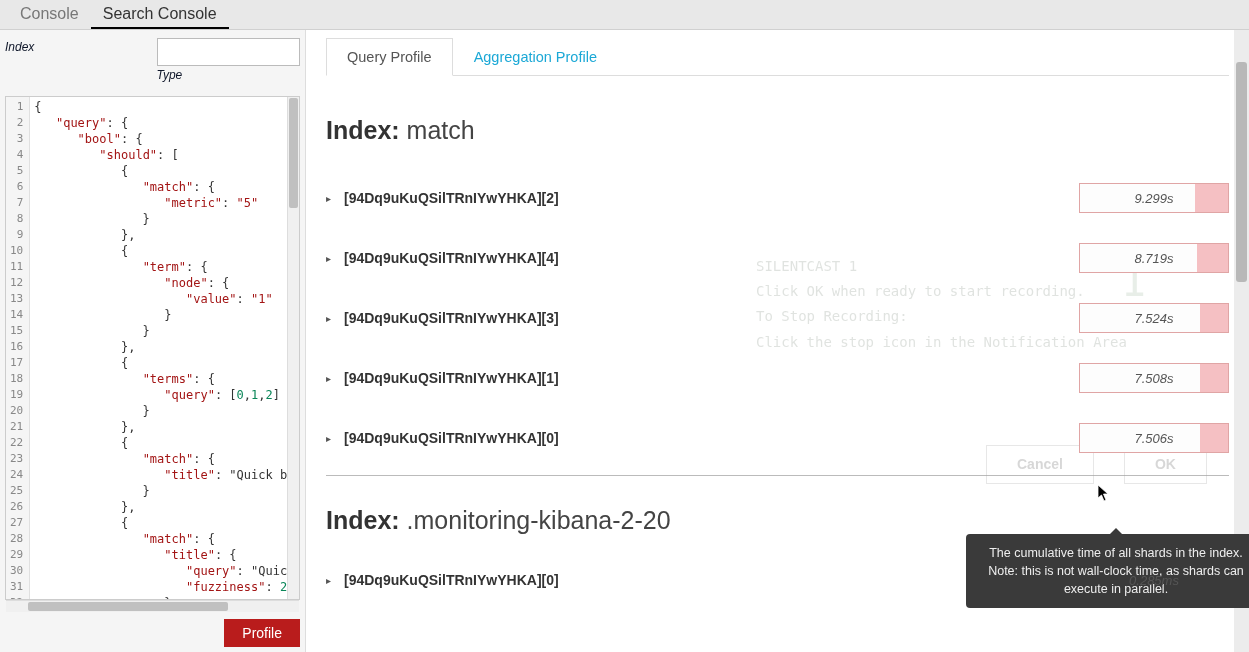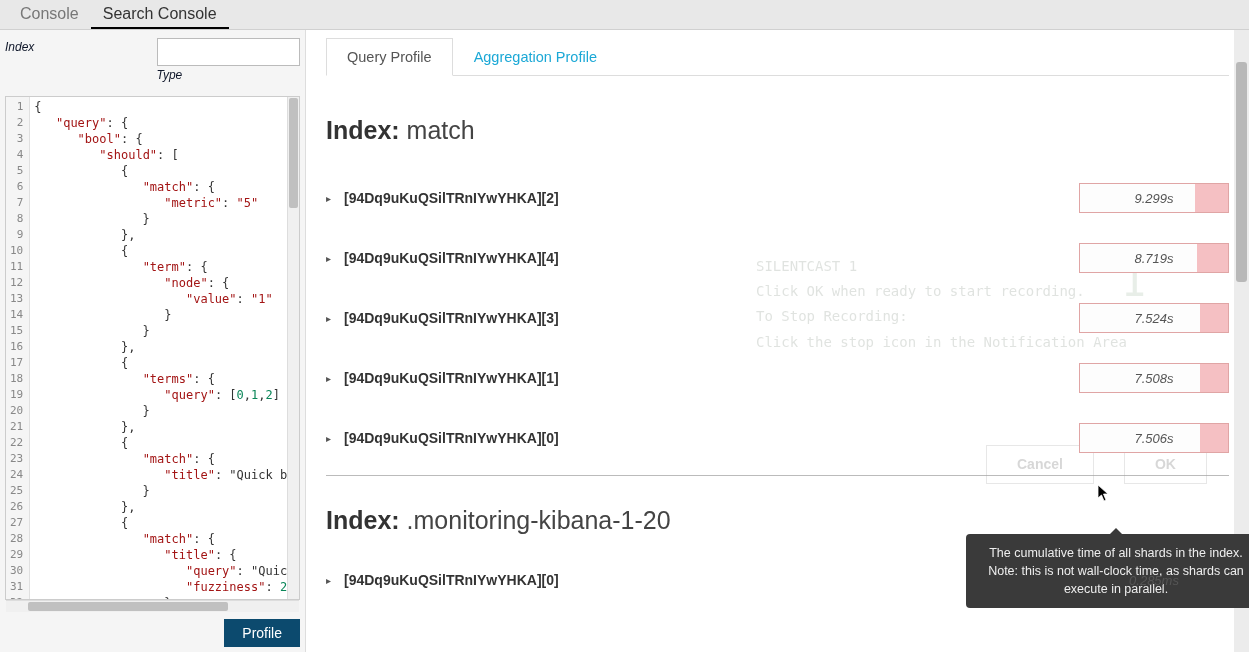--- a/index.html
+++ b/index.html
@@ -107,21 +107,21 @@
   position: relative; margin: 0 1px 1px 1px;
 }
 .code-scrollbar-h .thumb {
   position: absolute; top: 1px; bottom: 1px; left: 22px; width: 200px;
   background: #c0c0c0; border-radius: 2px;
 }
 .profile-btn-row {
   display: flex; justify-content: flex-end; margin-top: 6px;
 }
 .profile-btn {
-  background: #0c4a6e;
+  background: #b91c1c;
   color: #fff;
   border: none;
   padding: 6px 18px;
   font-size: 14px;
   cursor: pointer;
 }
 .right-panel {
   flex: 1;
   background: #fff;
   border-left: 1px solid #ddd;
@@ -455,21 +455,21 @@
             </div>
           </div>
         </div>
 
       <div class="divider-line"></div>
 
 
       <div class="index-header" style="margin-top:30px;">
         <div class="index-title">
           <strong>Index:</strong>
-          <span class="light">.monitoring-kibana-1-20</span>
+          <span class="light">.monitoring-kibana-2-20</span>
         </div>
         <div></div>
       </div>
 
       <div class="shard-list" id="shards2" style="margin-top:16px;">
           <div class="shard-row">
             <div class="shard-left">
               <span class="chevron">▸</span>
               <span class="shard-name">[94Dq9uKuQSilTRnIYwYHKA][0]</span>
             </div>

